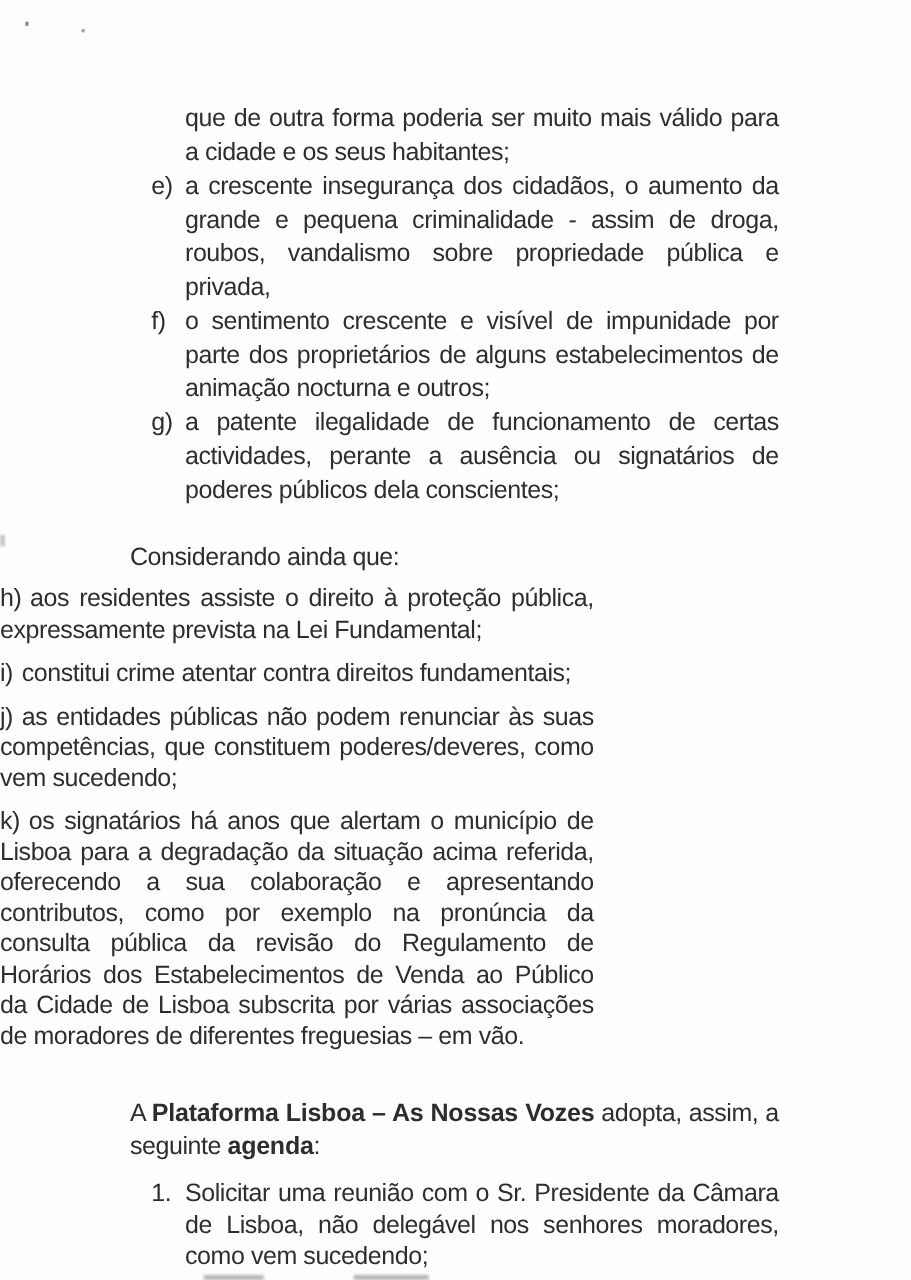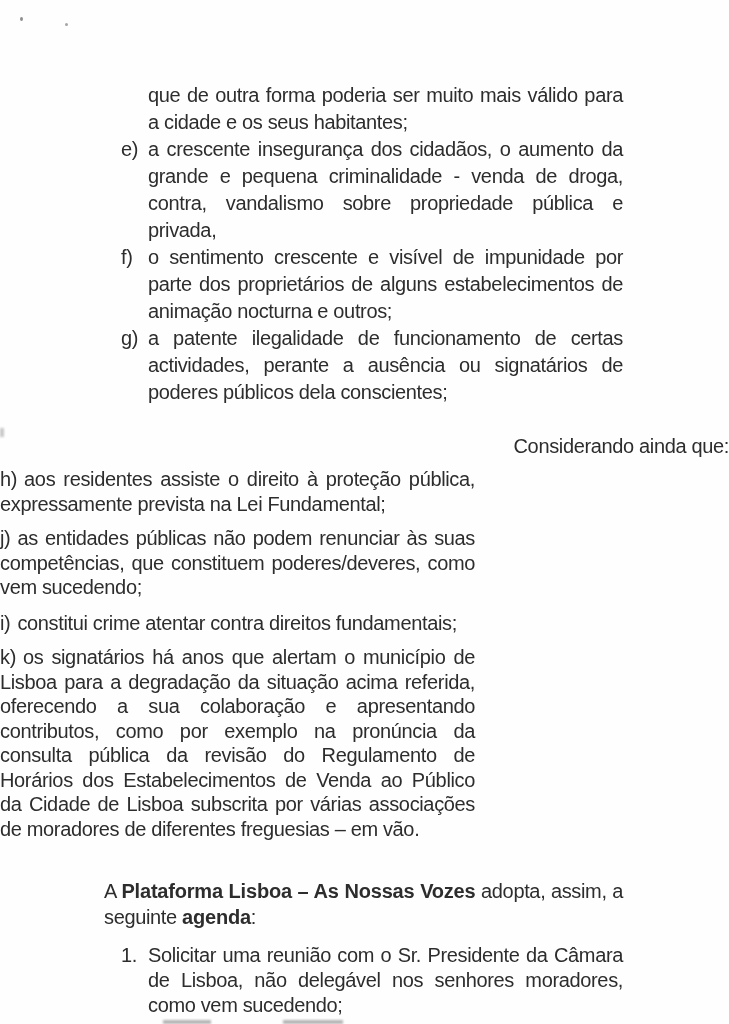--- a/index.html
+++ b/index.html
@@ -31,21 +31,20 @@
     width: 502px;
     display: flex;
     line-height: 27px;
   }
   .litem .mk { flex: none; width: 27px; }
   .litem .tx { flex: 1; text-align: justify; }
 
   .heading {
     margin: 27px 0 0 104px;
     line-height: 27px;
-    text-align: right;
   }
 
   
   .sub {
     width: 475px;
     text-align: justify;
     line-height: 24.5px;
   }
   .sub .mk { margin-right: 7px; }
   .sub-h { margin-top: 7px; }
@@ -104,40 +103,40 @@
   <span class="speck speck-1"></span>
   <span class="speck speck-2"></span>
   <span class="edge-mark"></span>
 
   <div class="content">
 
     <p class="cont">que de outra forma poderia ser muito mais válido para a cidade e os seus habitantes;</p>
 
     <div class="litem">
       <span class="mk">e)</span>
-      <span class="tx">a crescente insegurança dos cidadãos, o aumento da grande e pequena criminalidade - venda de droga, contra, vandalismo sobre propriedade pública e privada,</span>
+      <span class="tx">a crescente insegurança dos cidadãos, o aumento da grande e pequena criminalidade - assim de droga, roubos, vandalismo sobre propriedade pública e privada,</span>
     </div>
 
     <div class="litem">
       <span class="mk">f)</span>
       <span class="tx">o sentimento crescente e visível de impunidade por parte dos proprietários de alguns estabelecimentos de animação nocturna e outros;</span>
     </div>
 
     <div class="litem">
       <span class="mk">g)</span>
       <span class="tx">a patente ilegalidade de funcionamento de certas actividades, perante a ausência ou signatários de poderes públicos dela conscientes;</span>
     </div>
 
     <p class="heading">Considerando ainda que:</p>
 
     <p class="sub sub-h"><span class="mk">h)</span><span>aos residentes assiste o direito à proteção pública, expressamente prevista na Lei Fundamental;</span></p>
 
+    <p class="sub sub-i"><span class="mk">i)</span><span>constitui crime atentar contra direitos fundamentais;</span></p>
+
     <p class="sub sub-j"><span class="mk">j)</span><span>as entidades públicas não podem renunciar às suas competências, que constituem poderes/deveres, como vem sucedendo;</span></p>
-
-    <p class="sub sub-i"><span class="mk">i)</span><span>constitui crime atentar contra direitos fundamentais;</span></p>
 
     <p class="sub sub-k"><span class="mk">k)</span><span>os signatários há anos que alertam o município de Lisboa para a degradação da situação acima referida, oferecendo a sua colaboração e apresentando contributos, como por exemplo na pronúncia da consulta pública da revisão do Regulamento de Horários dos Estabelecimentos de Venda ao Público da Cidade de Lisboa subscrita por várias associações de moradores de diferentes freguesias – em vão.</span></p>
 
     <p class="closing"><span>A </span><b>Plataforma Lisboa – As Nossas Vozes</b><span> adopta, assim, a seguinte </span><b>agenda</b><span>:</span></p>
 
     <div class="nitem">
       <span class="mk">1.</span>
       <span class="tx">Solicitar uma reunião com o Sr. Presidente da Câmara de Lisboa, não delegável nos senhores moradores, como vem sucedendo;</span>
     </div>
 

